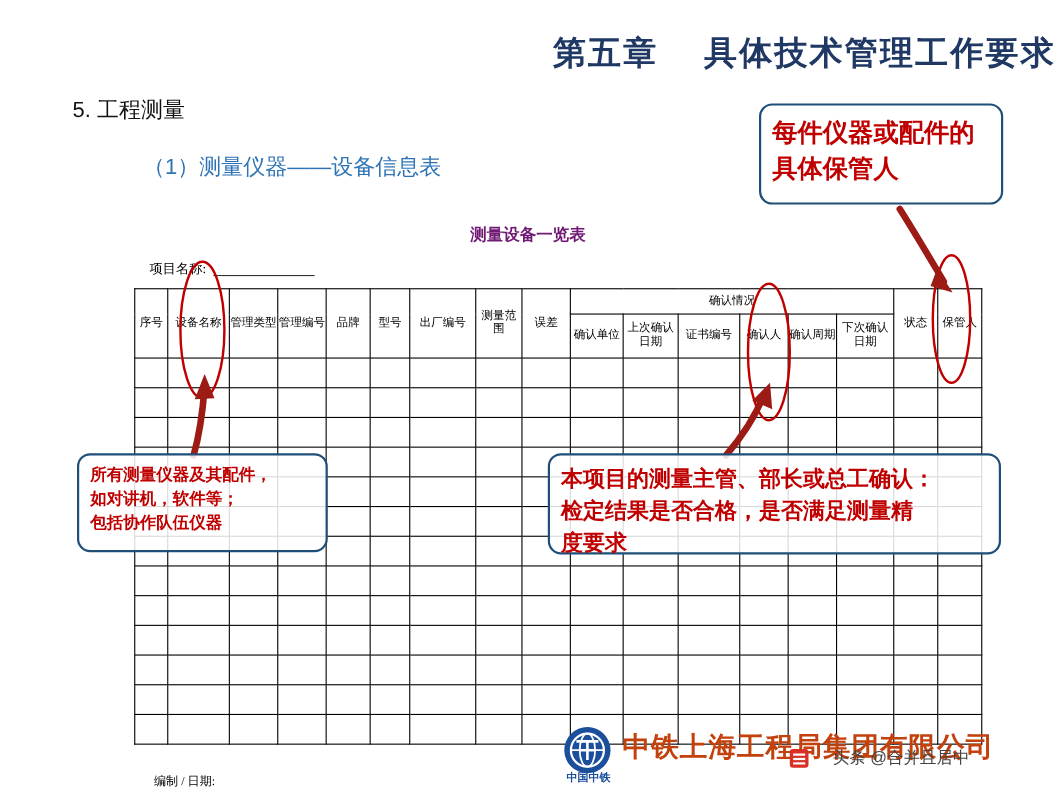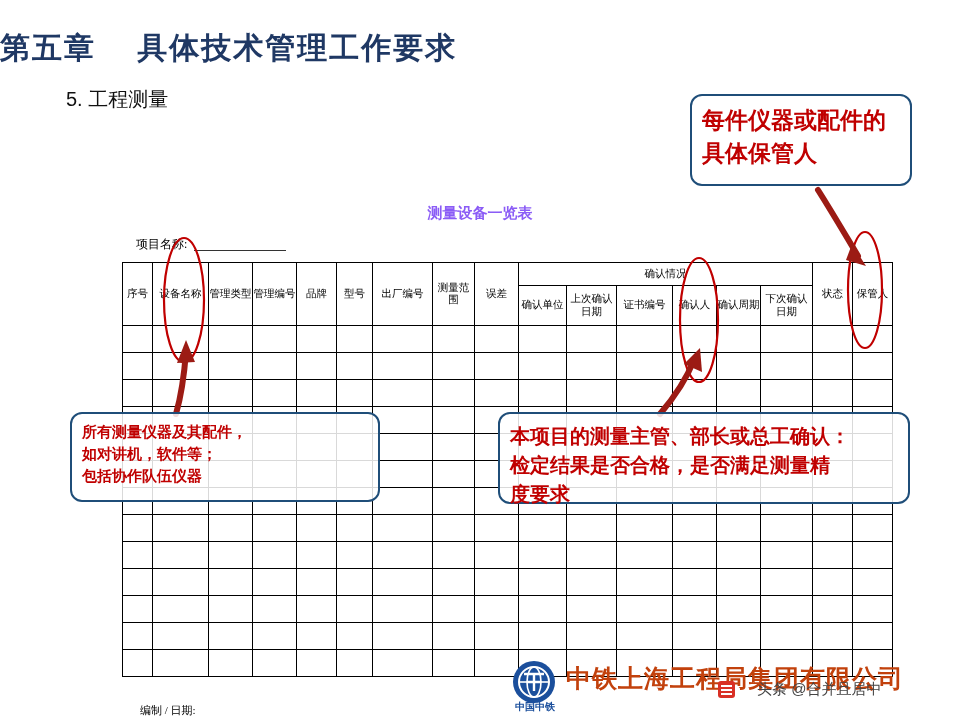--- a/index.html
+++ b/index.html
@@ -19,21 +19,21 @@
     left: 0; top: 0;
     width: 960px;
     height: 720px;
     background: #ffffff;
   }
   
   .slide-title {
     position: absolute;
     left: 0; top: 28px;
     width: 960px;
-    text-align: left;
+    text-align: right;
     font-size: 30px;
     font-weight: bold;
     color: #1f3864;
     letter-spacing: 2px;
     white-space: pre;
   }
   
   .section-heading {
     position: absolute;
     left: 66px; top: 86px;
@@ -48,21 +48,21 @@
     color: #2e74b5;
   }
   
   .table-title {
     position: absolute;
     left: 0; top: 204px;
     width: 960px;
     text-align: center;
     font-size: 15px;
     font-weight: bold;
-    color: #8b5cf6;
+    color: #701a75;
     font-family: "Liberation Serif", serif;
   }
   .proj-label {
     position: absolute;
     left: 136px; top: 236px;
     font-size: 12px;
     color: #000000;
     font-family: "Liberation Serif", serif;
   }
   .proj-rule {
@@ -120,21 +120,21 @@
     padding: 8px 10px;
     box-sizing: border-box;
   }
   #callout-keeper {
     left: 690px; top: 94px;
     width: 222px; height: 92px;
     font-size: 23px;
   }
   #callout-instruments {
     left: 70px; top: 412px;
-    width: 310px; height: 90px;
+    width: 228px; height: 90px;
     font-size: 15px;
   }
   #callout-confirm {
     left: 498px; top: 412px;
     width: 412px; height: 92px;
     font-size: 20px;
   }
   
   .overlay {
     position: absolute;
@@ -195,20 +195,21 @@
 </style>
 </head>
 <body>
 
 <div class="slide">
 
   <div class="slide-title">第五章    具体技术管理工作要求</div>
 
   <div class="section-heading">5. 工程测量</div>
 
+  <div class="sub-heading">（1）测量仪器——设备信息表</div>
 
   <div class="table-title">测量设备一览表</div>
 
   <div class="proj-label">项目名称:</div>
   <div class="proj-rule"></div>
 
   <table class="devtable">
     <colgroup>
       <col style="width:30px">
         <col style="width:56px">

